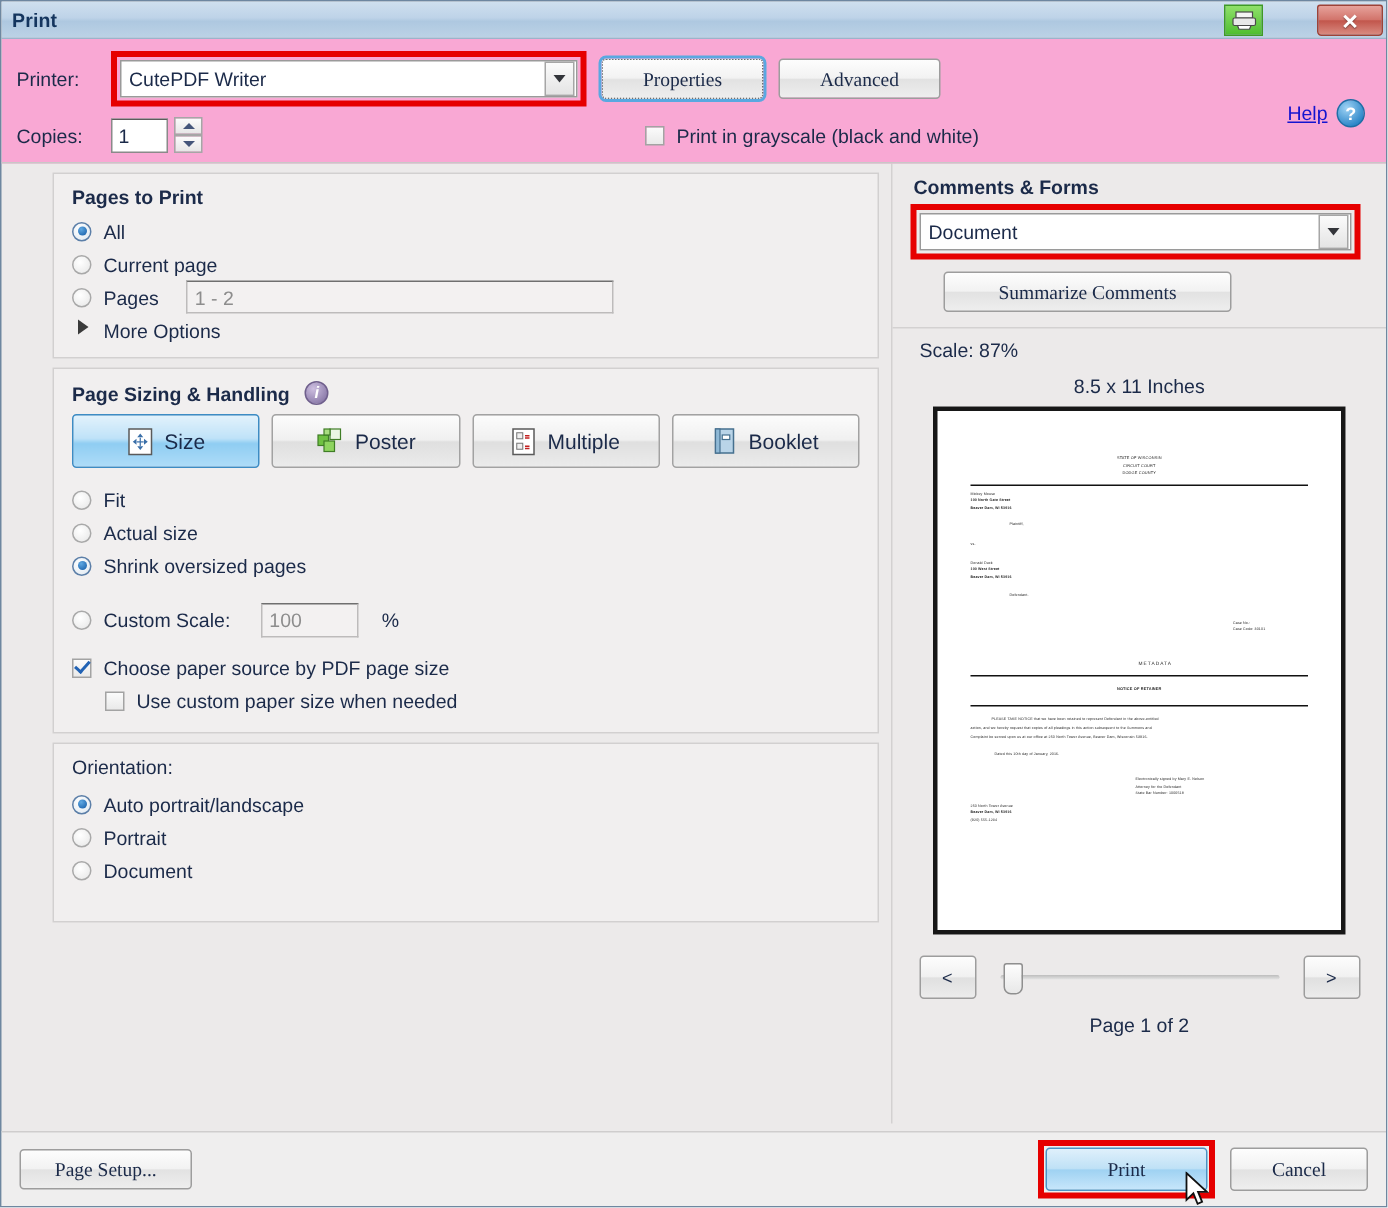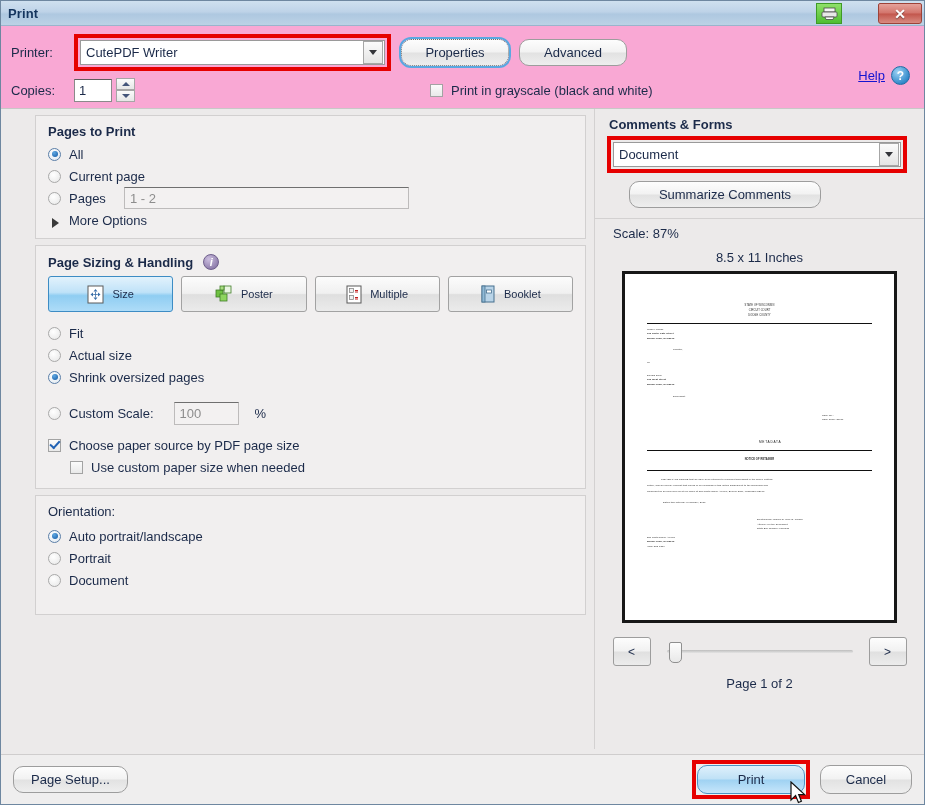--- a/index.html
+++ b/index.html
@@ -100,22 +100,22 @@
   .caret-down {
     width: 0; height: 0;
     border-left: 4px solid transparent;
     border-right: 4px solid transparent;
     border-top: 5px solid #33353a;
   }
 
   .btn {
     background: linear-gradient(to bottom,#fdfdfd 0%,#f2f2f2 48%,#e2e2e2 52%,#eeeeee 100%);
     border: 1px solid #9d9d9d;
-    border-radius: 10px;
-    font-family: Liberation Sans, sans-serif;
+    border-radius: 3px;
+    font-family: Liberation Serif, serif;
     font-size: 13px;
     color: #1b2a49;
     height: 27px;
     padding: 0 12px;
     cursor: pointer;
     white-space: nowrap;
   }
   .btn.focusring {
     outline: 2px solid #5aa8e0;
     outline-offset: 0px;
@@ -222,31 +222,31 @@
   .pages-field {
     width: 285px; height: 22px;
     background: #f3f1f1;
     border: 1px solid #bdbbbb;
     border-top: 1px solid #6f6f6f;
     font-size: 13px; color: #8d8d8d;
     padding-left: 5px;
     display: flex; align-items: center;
     margin-left: 10px;
   }
-  .more-options { display:flex; align-items:flex-end; gap: 10px; margin-top: 4px; margin-left: 4px; cursor: pointer;}
+  .more-options { display:flex; align-items:flex-start; gap: 10px; margin-top: 4px; margin-left: 4px; cursor: pointer;}
   .tri-right { width:0;height:0;border-top:5px solid transparent;border-bottom:5px solid transparent;border-left:7px solid #3a3a3a; }
 
   .sizing-btns { display: flex; gap: 8px; margin: 6px 0 10px 0; }
   .sz-btn {
     width: 131px; height: 36px;
     border: 1px solid #a2a2a2;
     border-radius: 3px;
     background: linear-gradient(to bottom,#fcfcfc 0%,#f0f0f0 48%,#dfdfdf 52%,#ebebeb 100%);
     display: flex; align-items: center; justify-content: center; gap: 8px;
-    font-size: 11px; color: #1b2a49; cursor: pointer;
+    font-size: 14px; color: #1b2a49; cursor: pointer;
   }
   .sz-btn.active {
     background: linear-gradient(to bottom,#e2f2fc 0%,#bfe2f8 45%,#8fcdf2 55%,#aedcf8 100%);
     border: 1px solid #3d8cc4;
   }
 
   .scale-field {
     width: 65px; height: 23px;
     background: #f3f1f1;
     border: 1px solid #bdbbbb;

